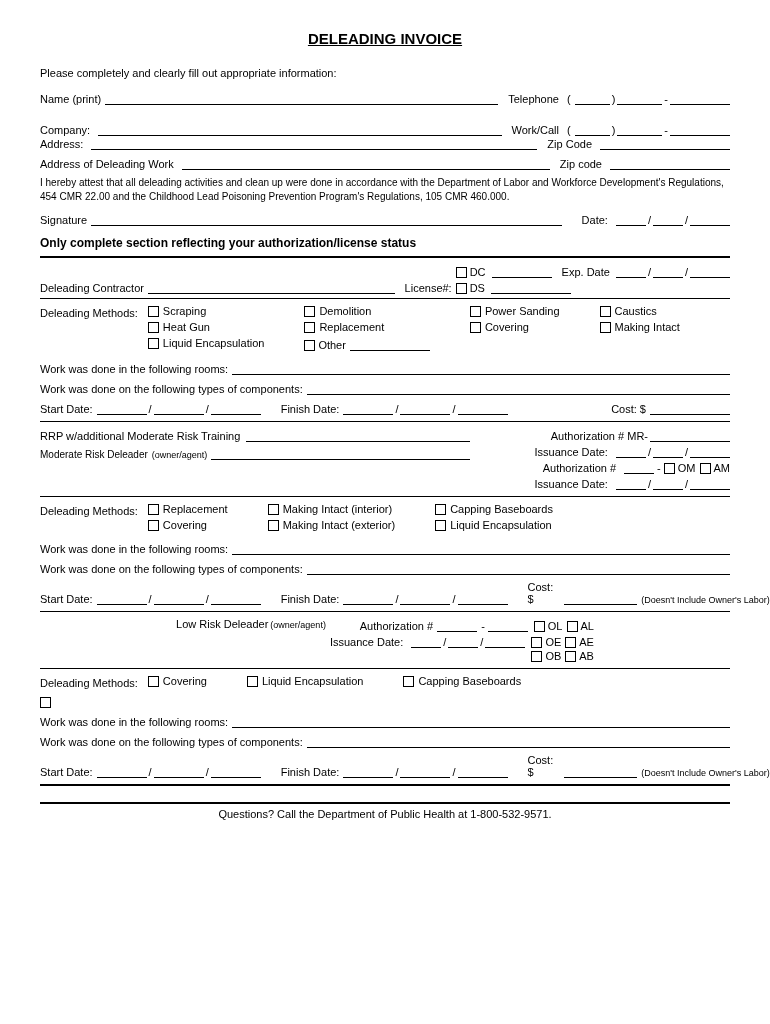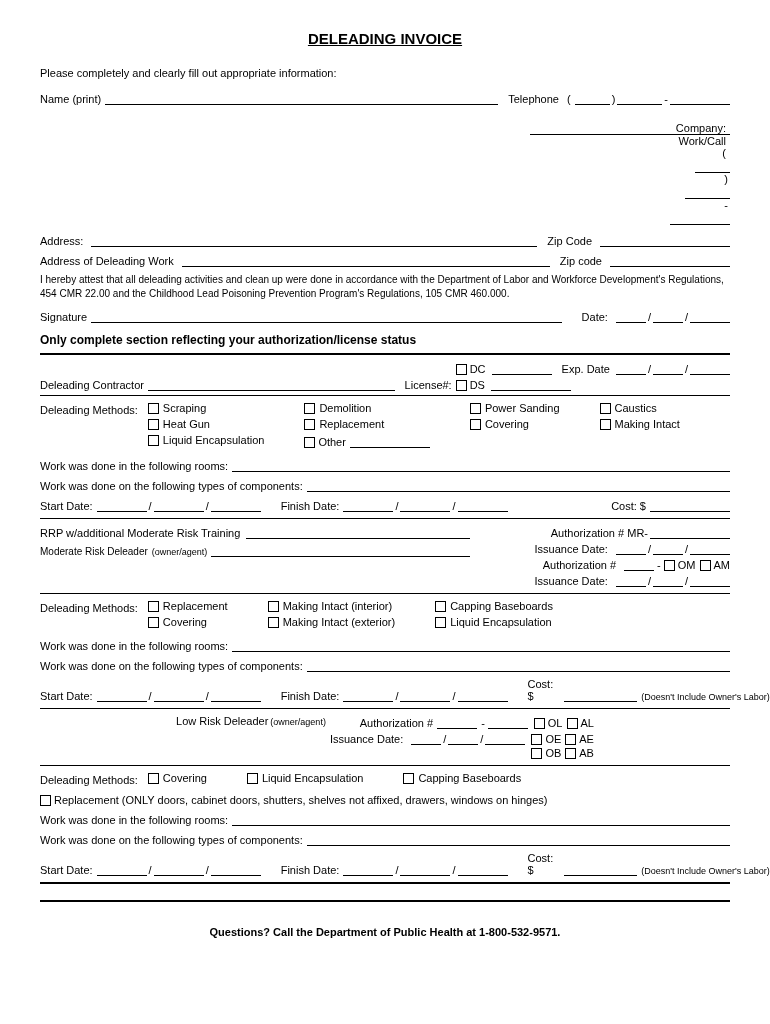--- a/index.html
+++ b/index.html
@@ -74,25 +74,25 @@
     .mod-risk-label { font-size: 10px; white-space: nowrap; margin-right: 4px; }
     .mod-risk-line { flex: 1; border-bottom: 1px solid #000; height: 14px; }
 
     .methods-row-inline { display: flex; align-items: flex-start; margin: 6px 0; }
     .methods-inline-label { white-space: nowrap; margin-right: 10px; padding-top: 2px; }
     .methods-cols { display: flex; flex-wrap: wrap; flex: 1; }
     .methods-col2 { display: flex; flex-direction: column; margin-right: 40px; }
 
     .footer {
       text-align: center;
-      font-weight: bold;
+      font-weight: normal;
       font-size: 11px;
       margin-top: 16px;
       border-top: 2px solid #000;
-      padding-top: 24px;
+      padding-top: 4px;
     }
   </style>
 </head>
 <body>
 
 <div class="title">DELEADING INVOICE</div>
 
 <div class="intro">Please completely and clearly fill out appropriate information:</div>
 
 <div class="form-row" style="margin-bottom:17px; align-items:flex-end;">
@@ -101,21 +101,21 @@
   <span style="width:10px;"></span>
   <label>Telephone</label>
   <span style="margin:0 4px;">(</span>
   <span class="underline-field" style="width:35px; flex:none;"></span>
   <span style="margin:0 2px;">)</span>
   <span class="underline-field" style="width:45px; flex:none;"></span>
   <span style="margin:0 2px;">-</span>
   <span class="underline-field" style="width:60px; flex:none;"></span>
 </div>
 
-<div class="form-row" style="margin-bottom:8px; align-items:flex-end;flex-direction:column;">
+<div class="form-row" style="margin-bottom:0; align-items:flex-end;">
   <label>Company:</label>
   <span class="underline-field" style="flex:1; min-width:200px; margin-left:4px;"></span>
   <span style="width:10px;"></span>
   <label>Work/Call</label>
   <span style="margin:0 4px;">(</span>
   <span class="underline-field" style="width:35px; flex:none;"></span>
   <span style="margin:0 2px;">)</span>
   <span class="underline-field" style="width:45px; flex:none;"></span>
   <span style="margin:0 2px;">-</span>
   <span class="underline-field" style="width:60px; flex:none;"></span>
@@ -473,21 +473,20 @@
       <div class="method-item">
         <span class="chk"></span>
         <span>Capping Baseboards</span>
       </div>
     </div>
   </div>
 </div>
 
 <div style="display:flex; align-items:center; margin-bottom:6px; font-size:11px;">
   <span class="chk"></span>
-  <span>Replacement  (ONLY doors, cabinet doors, shutters, shelves not affixed, drawers, windows on hinges)</span>
 </div>
 
 <div class="work-rooms-row">
   <span class="work-rooms-label">Work was done in the following rooms:</span>
   <span class="work-rooms-line"></span>
 </div>
 
 <div class="work-rooms-row">
   <span class="work-rooms-label">Work was done on the following types of components:</span>
   <span class="work-rooms-line"></span>

